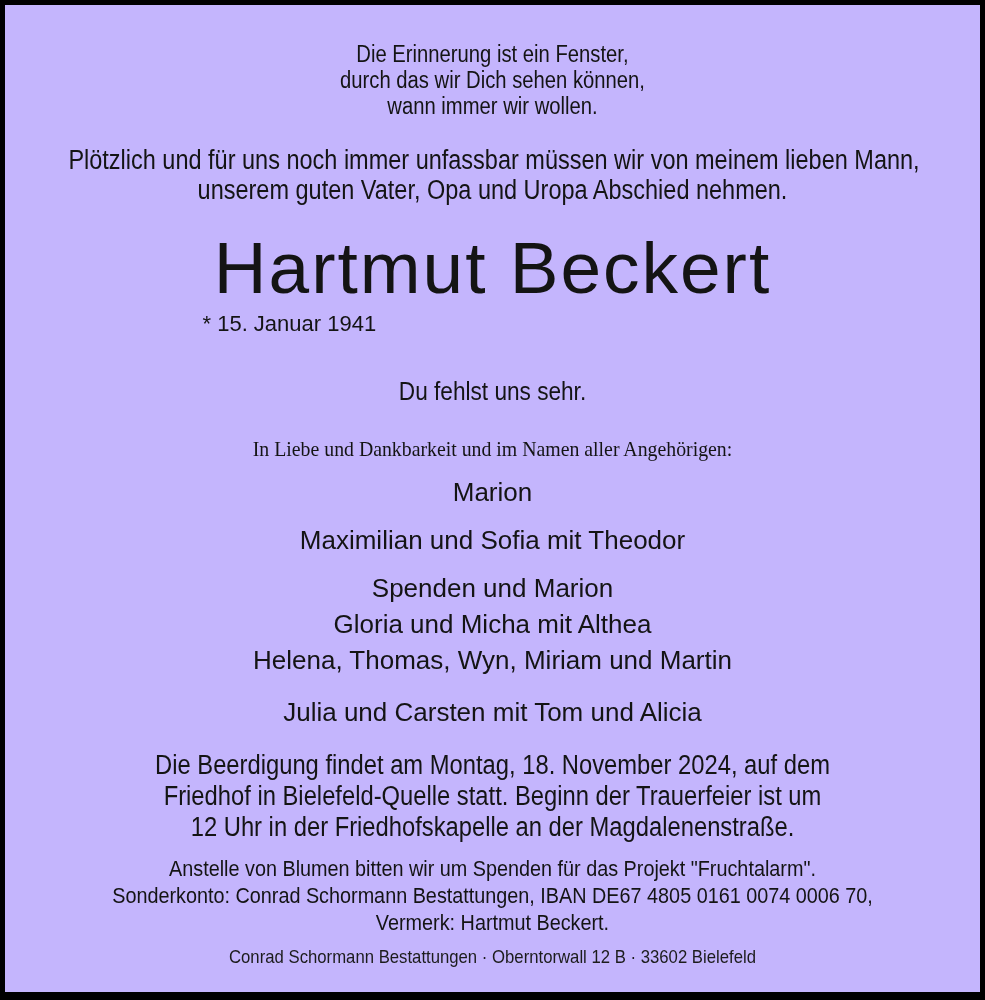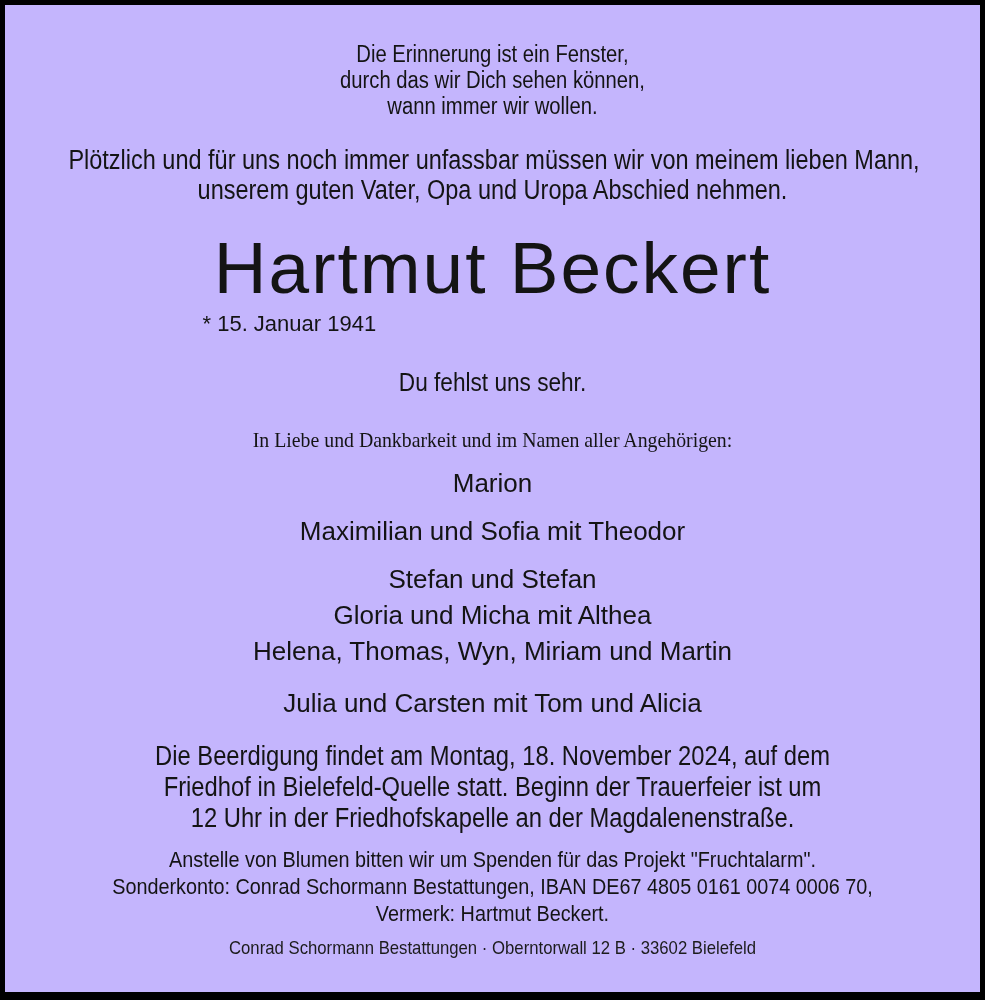--- a/index.html
+++ b/index.html
@@ -43,21 +43,21 @@
 
   .dates {
     width: 580px;
     margin: 7px auto 0 auto;
     display: flex;
     justify-content: space-between;
     font-size: 22px;
     line-height: 26px;
   }
 
-  .farewell { margin-top: 30px; font-size: 26px; line-height: 30px; }
+  .farewell { margin-top: 39px; font-size: 26px; line-height: 30px; }
 
   .mourners-intro { margin-top: 30px; font-size: 22px; line-height: 26px; font-family: Liberation Serif, serif; }
 
   .mourner-group { margin-top: 12px; font-size: 26px; line-height: 36px; }
   .mourner-group.last { margin-top: 16px; }
 
   .funeral { margin-top: 20px; font-size: 27px; line-height: 31px; }
 
   .donation { margin-top: 12px; font-size: 22px; line-height: 27px; }
 
@@ -95,21 +95,21 @@
 
   <div class="mourner-group">
     <div class="t">Marion</div>
   </div>
 
   <div class="mourner-group">
     <div class="t">Maximilian und Sofia mit Theodor</div>
   </div>
 
   <div class="mourner-group">
-    <div class="t">Stefan und Stefan</div>
+    <div class="t">Spenden und Marion</div>
     <div class="t">Gloria und Micha mit Althea</div>
     <div class="t">Helena, Thomas, Wyn, Miriam und Martin</div>
   </div>
 
   <div class="mourner-group last">
     <div class="t">Julia und Carsten mit Tom und Alicia</div>
   </div>
 
   <div class="funeral">
     <div class="t cx88">Die Beerdigung findet am Montag, 18. November 2024, auf dem</div>

